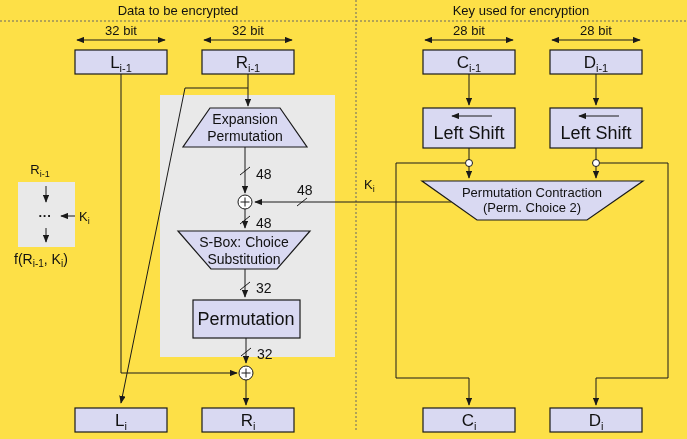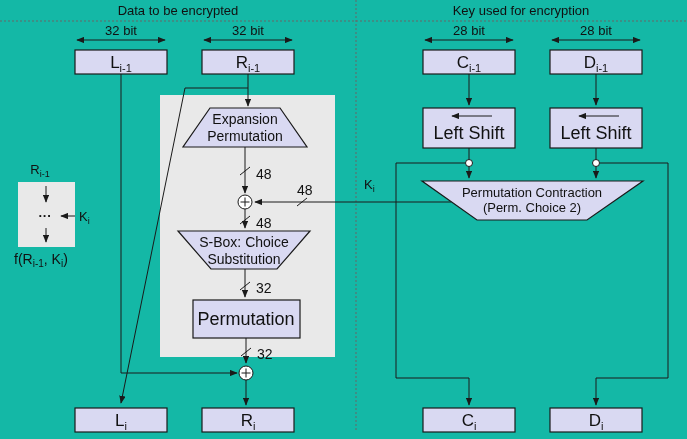--- a/index.html
+++ b/index.html
@@ -1,16 +1,16 @@
 <!DOCTYPE html>
 <html><head>
 <meta charset="utf-8">
 <style>
   html,body{margin:0;padding:0;background:#ffffff;}
-  .stage{width:687px;height:439px;position:relative;background:#14b8a6;overflow:hidden;}
+  .stage{width:687px;height:439px;position:relative;background:#fde047;overflow:hidden;}
   svg{display:block;}
   text{font-family:"Liberation Sans",sans-serif;fill:#111111;}
   .t13{font-size:13px;}
   .t14{font-size:14px;}
   .t17{font-size:17px;}
   .t18{font-size:18px;}
   .sub11{font-size:11px;}
   .sub10{font-size:10px;}
   .sub9{font-size:9px;}
   .box{fill:#d9d9f2;stroke:#1a1a1a;stroke-width:1.2;}

